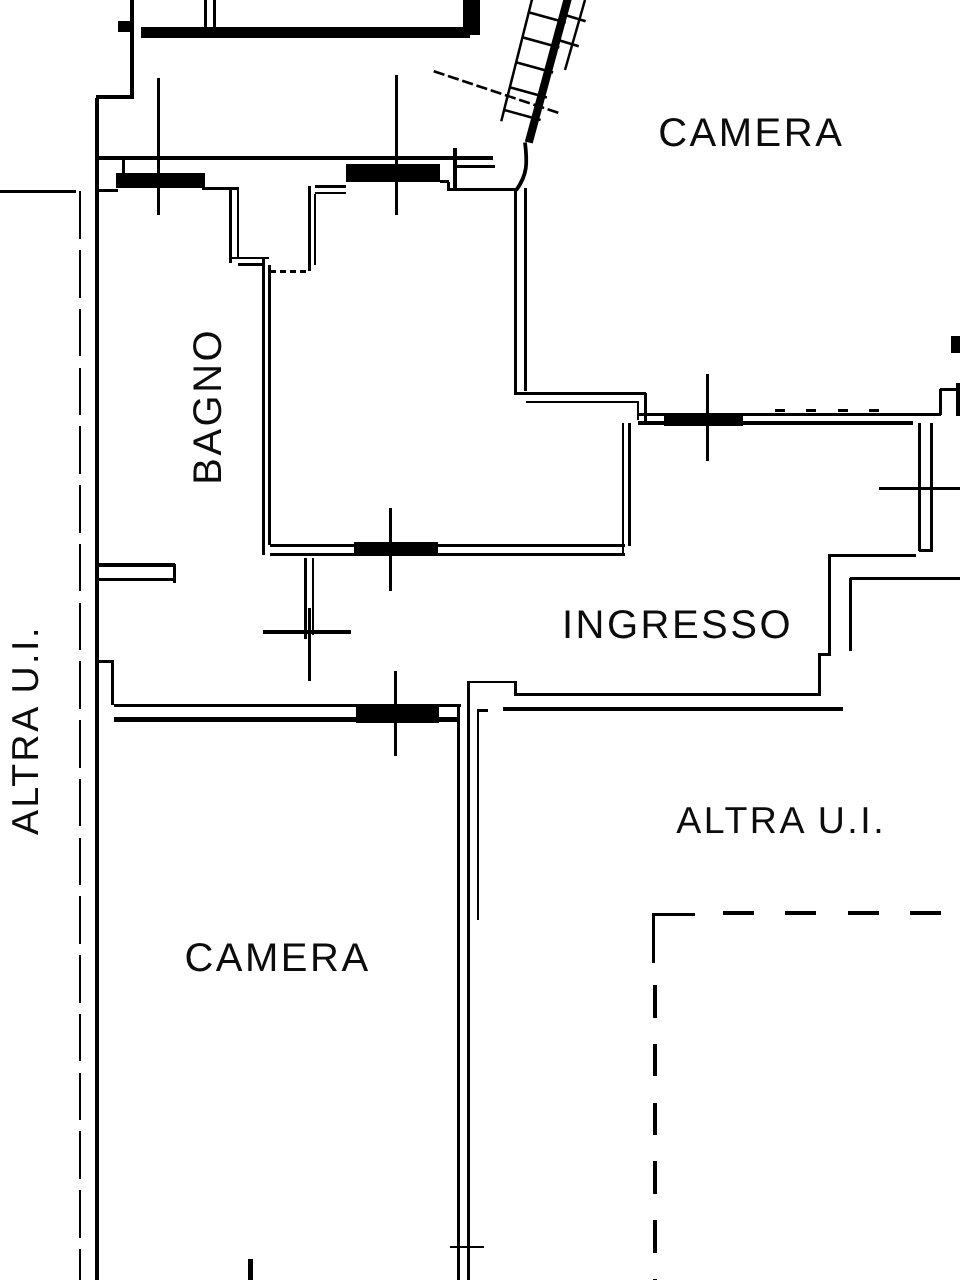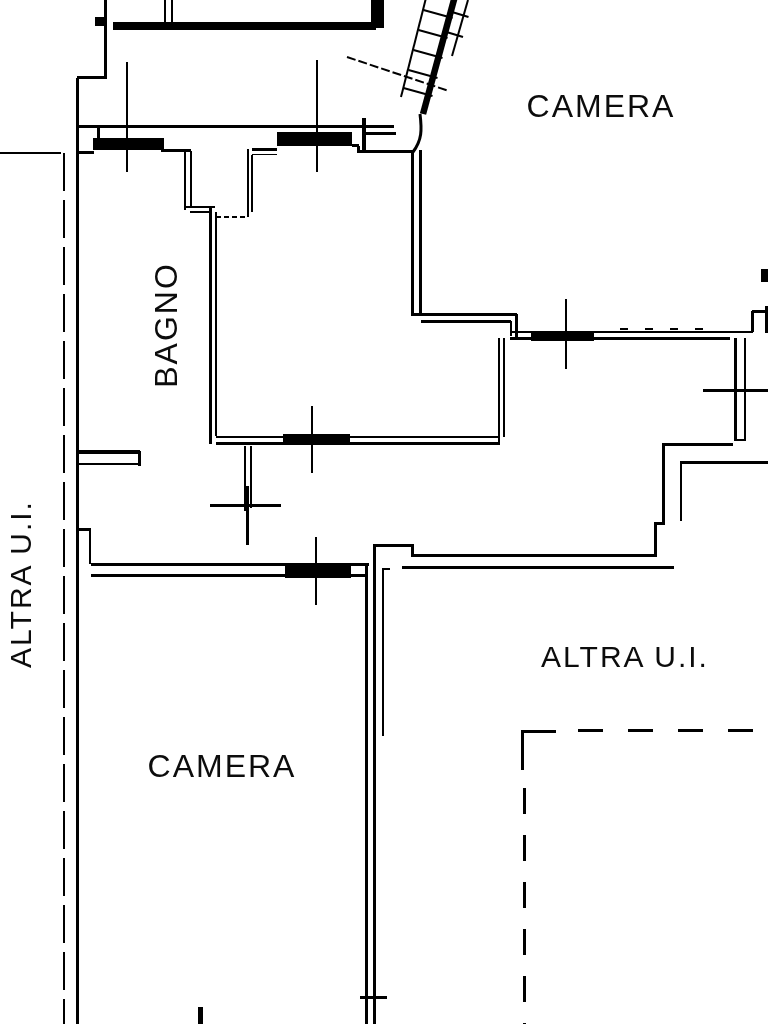--- a/index.html
+++ b/index.html
@@ -156,16 +156,17 @@
     <g class="ax">
       <path d="M522.5 770 V731.5 H556" stroke-width="2.6"></path>
       <line x1="578" y1="730.5" x2="768" y2="730.5" stroke-width="3" stroke-dasharray="25 25"></line>
       <line x1="524" y1="788" x2="524" y2="1024" stroke-width="3" stroke-dasharray="26 21"></line>
     </g>
   </g>
 </svg>
 
   <div class="lbl" id="lbl-camera-top">CAMERA</div>
   <div class="lbl vert" id="lbl-bagno">BAGNO</div>
+  <div class="lbl" id="lbl-ingresso">INGRESSO</div>
   <div class="lbl vert" id="lbl-altra-left">ALTRA U.I.</div>
   <div class="lbl" id="lbl-camera-bottom">CAMERA</div>
   <div class="lbl" id="lbl-altra-right">ALTRA U.I.</div>
 </div>
 
 </body></html>

